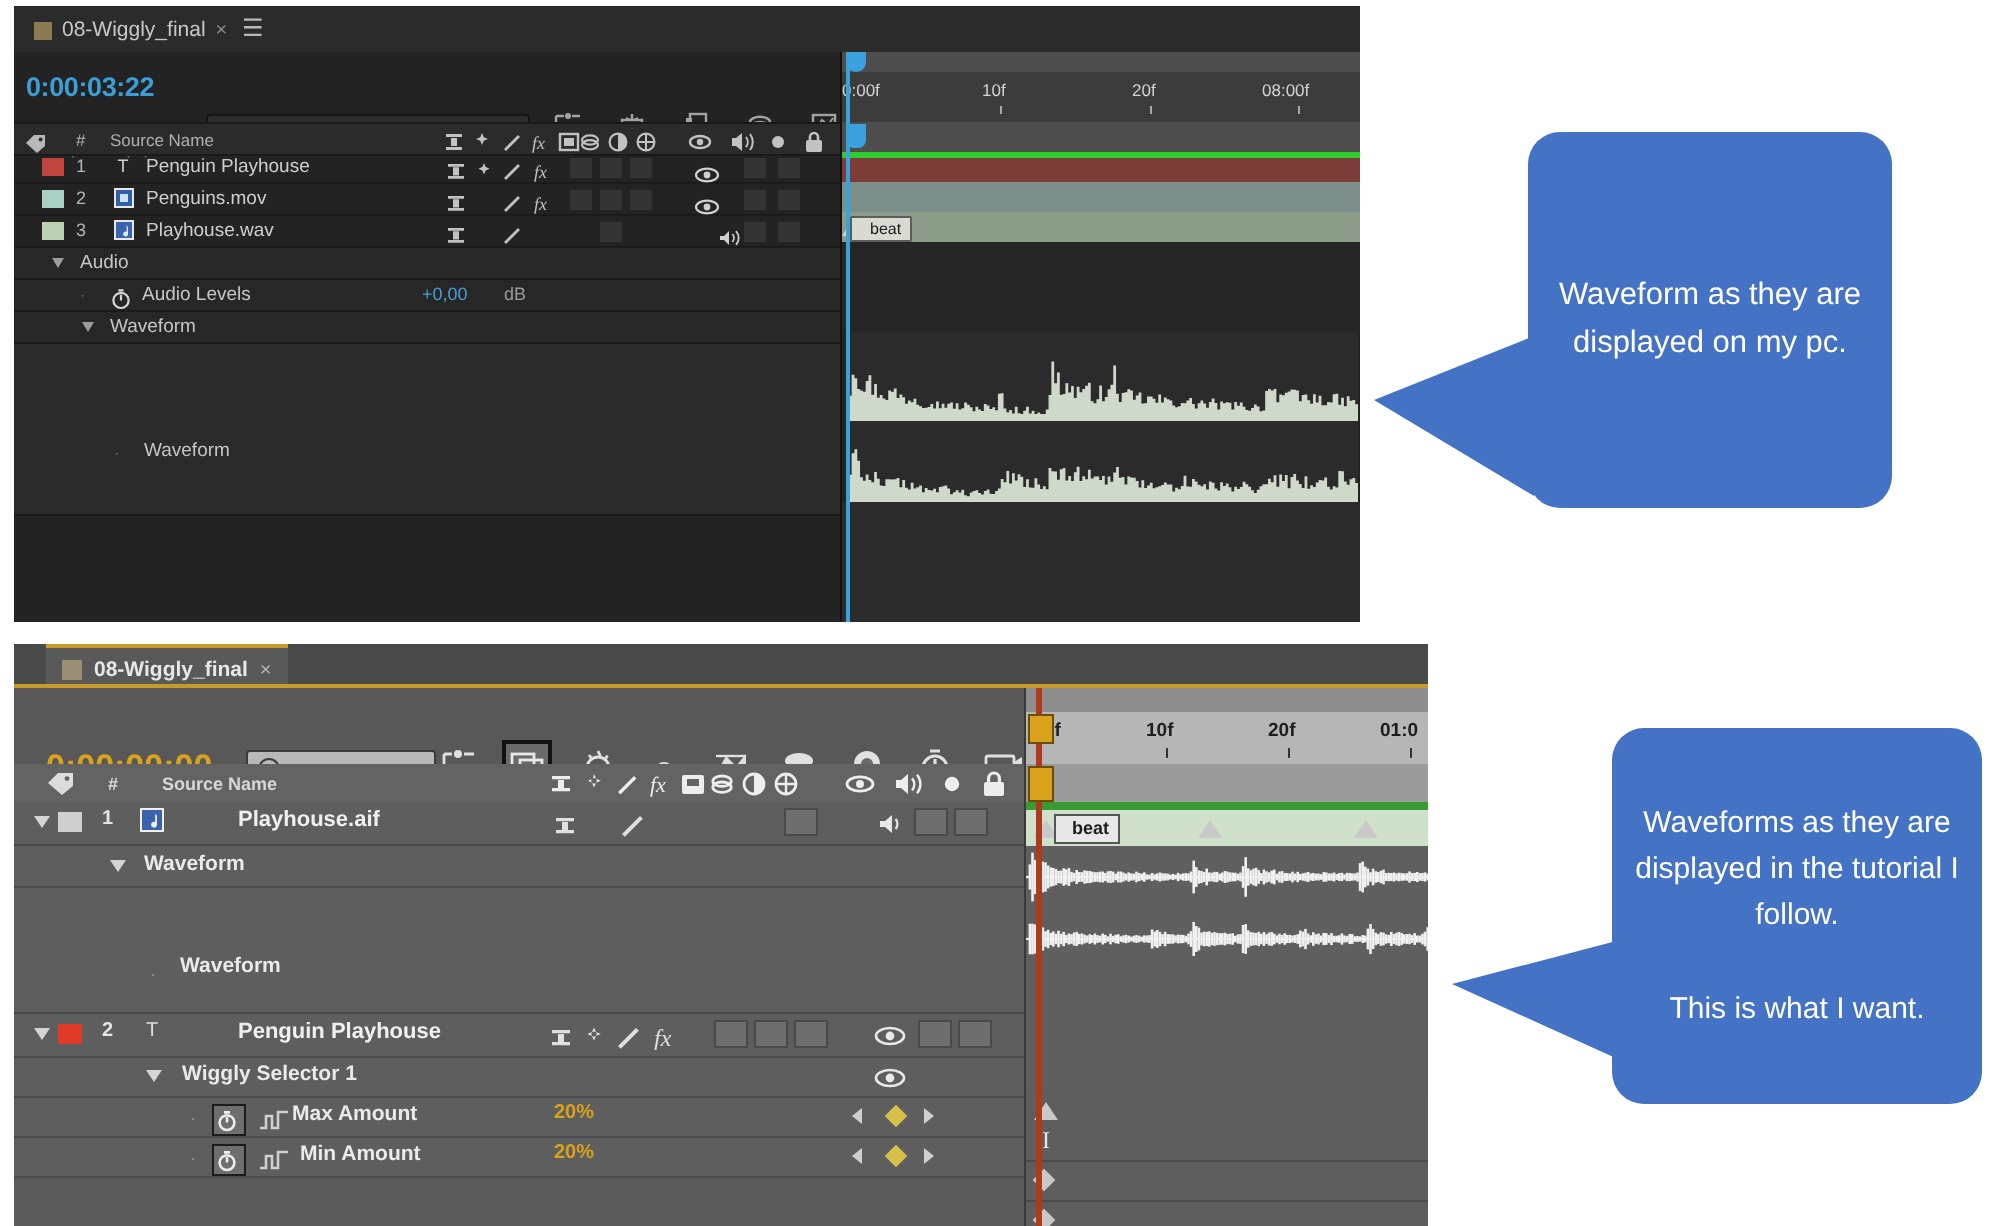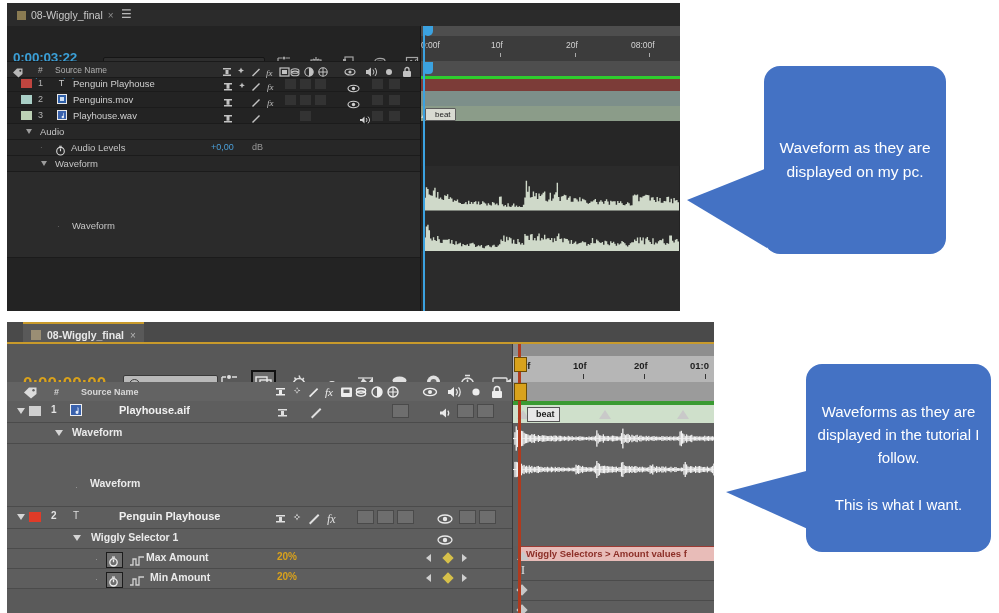--- a/index.html
+++ b/index.html
@@ -10,21 +10,21 @@
   #panel-top{position:absolute;left:7px;top:3px;width:673px;height:308px;
              background:#232323;overflow:hidden;}
   .t-tabbar{position:absolute;left:0;top:0;width:100%;height:23px;background:#2b2b2b;}
   .t-tab{position:absolute;left:4px;top:3px;height:18px;display:flex;align-items:center;gap:5px;
          color:#c8c8c8;font-size:10.5px;padding:0 6px;}
   .t-tab .sq{width:9px;height:9px;background:#8a7b52;display:inline-block;}
   .t-tab .xm{color:#8d8d8d;font-size:10px;}
   .t-hamb{position:absolute;left:114px;top:5px;color:#b9b9b9;font-size:12px;line-height:12px;}
 
   .t-toolbar{position:absolute;left:0;top:23px;width:100%;height:33px;background:#232323;}
-  .t-tc{position:absolute;left:6px;top:24px;color:#3b9fd6;font-size:13.5px;font-weight:bold;
+  .t-tc{position:absolute;left:6px;top:10px;color:#3b9fd6;font-size:13.5px;font-weight:bold;
         letter-spacing:-.2px;}
   .t-tc2{position:absolute;left:2px;top:43px;color:#3b8bbf;font-size:8.5px;}
   .t-search{position:absolute;left:96px;top:31px;width:160px;height:17px;background:#2e2e2e;
             border:1px solid #151515;border-radius:2px;}
   .t-search .mg{position:absolute;left:5px;top:3px;width:9px;height:9px;border:1.4px solid #9a9a9a;
        border-radius:50%;}
   .t-search .mgh{position:absolute;left:12px;top:11px;width:5px;height:1.4px;background:#9a9a9a;
        transform:rotate(40deg);}
   .t-ticons{position:absolute;left:270px;top:29px;display:flex;gap:18px;align-items:center;}
   .t-ticons .ic{width:14px;height:14px;position:relative;opacity:.78;}
@@ -951,21 +951,20 @@
             <rect x="202.80" y="43.34" width="1.30" height="6.32" fill="#f0f0f0"></rect>
             <rect x="204.10" y="42.78" width="1.30" height="7.44" fill="#f0f0f0"></rect>
             <rect x="205.40" y="43.28" width="1.30" height="6.43" fill="#f0f0f0"></rect>
             <rect x="206.70" y="44.38" width="1.30" height="4.25" fill="#f0f0f0"></rect>
             <line x1="0" x2="208" y1="46.5" y2="46.5" stroke="#f0f0f0" stroke-width="0.8"></line>
           </g>
         </svg>
     </div>
     <div style="position:absolute;left:0;top:141px;width:100%;height:61px;background:#5f5f5f;"></div>
 
-    <div class="b-redbar" style="left:6px;top:202px;width:202px;height:14px;">Wiggly Selectors &gt; Amount values f</div>
     <span class="b-mtri" style="left:4px;top:207px;"></span>
     <div style="position:absolute;left:0;top:217px;width:100%;height:19px;background:#5e5e5e;border-bottom:1px solid #4b4b4b;">
       <span style="position:absolute;left:8px;top:2px;color:#e6e6e6;font-size:12px;font-family:'Liberation Serif',serif;">I</span>
     </div>
     <div style="position:absolute;left:0;top:237px;width:100%;height:19px;background:#5e5e5e;border-bottom:1px solid #4b4b4b;">
       <span class="b-kf" style="left:5px;top:5px;"></span>
     </div>
     <div style="position:absolute;left:0;top:257px;width:100%;height:19px;background:#5e5e5e;">
       <span class="b-kf" style="left:5px;top:5px;"></span>
     </div>

